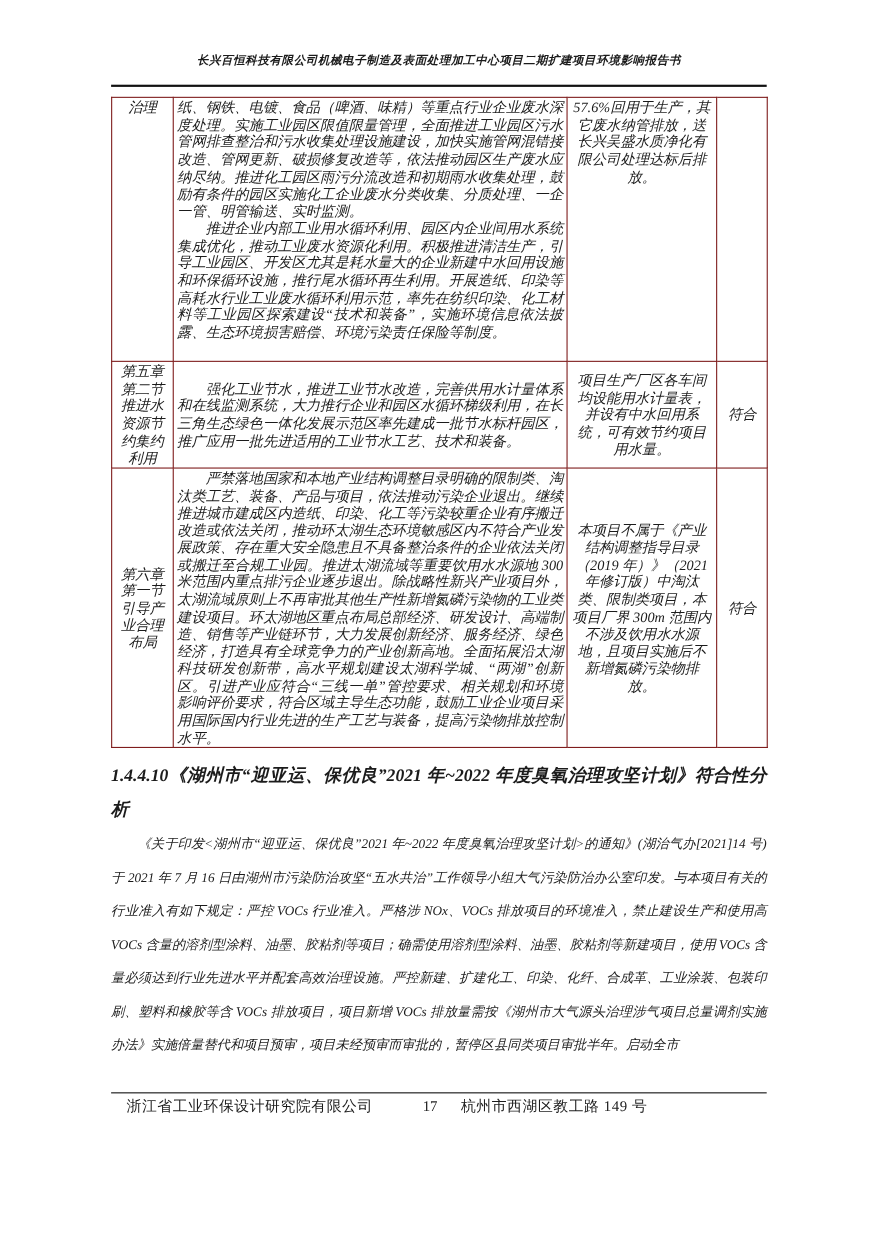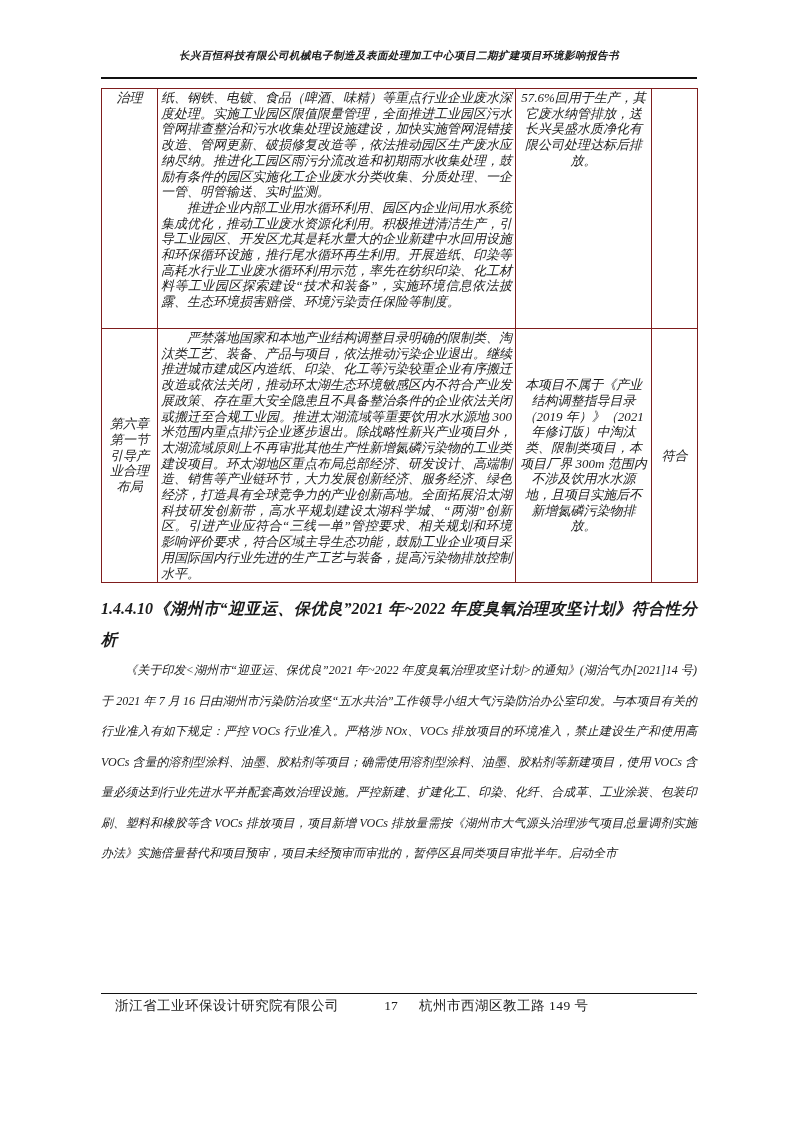--- a/index.html
+++ b/index.html
@@ -83,20 +83,28 @@
     <tbody>
       <tr class="row-1">
         <td class="chapter">治理</td>
         <td class="req">
           <p>纸、钢铁、电镀、食品（啤酒、味精）等重点行业企业废水深度处理。实施工业园区限值限量管理，全面推进工业园区污水管网排查整治和污水收集处理设施建设，加快实施管网混错接改造、管网更新、破损修复改造等，依法推动园区生产废水应纳尽纳。推进化工园区雨污分流改造和初期雨水收集处理，鼓励有条件的园区实施化工企业废水分类收集、分质处理、一企一管、明管输送、实时监测。</p>
           <p class="indent">推进企业内部工业用水循环利用、园区内企业间用水系统集成优化，推动工业废水资源化利用。积极推进清洁生产，引导工业园区、开发区尤其是耗水量大的企业新建中水回用设施和环保循环设施，推行尾水循环再生利用。开展造纸、印染等高耗水行业工业废水循环利用示范，率先在纺织印染、化工材料等工业园区探索建设“技术和装备”，实施环境信息依法披露、生态环境损害赔偿、环境污染责任保险等制度。</p>
         </td>
         <td class="proj">57.6%回用于生产，其它废水纳管排放，送长兴吴盛水质净化有限公司处理达标后排放。</td>
         <td class="conc"></td>
       </tr>
+      <tr class="row-2">
+        <td class="chapter">第五章第二节推进水资源节约集约利用</td>
+        <td class="req">
+          <p class="indent">强化工业节水，推进工业节水改造，完善供用水计量体系和在线监测系统，大力推行企业和园区水循环梯级利用，在长三角生态绿色一体化发展示范区率先建成一批节水标杆园区，推广应用一批先进适用的工业节水工艺、技术和装备。</p>
+        </td>
+        <td class="proj">项目生产厂区各车间均设能用水计量表，并设有中水回用系统，可有效节约项目用水量。</td>
+        <td class="conc">符合</td>
+      </tr>
       <tr class="row-3">
         <td class="chapter">第六章第一节引导产业合理布局</td>
         <td class="req">
           <p class="indent">严禁落地国家和本地产业结构调整目录明确的限制类、淘汰类工艺、装备、产品与项目，依法推动污染企业退出。继续推进城市建成区内造纸、印染、化工等污染较重企业有序搬迁改造或依法关闭，推动环太湖生态环境敏感区内不符合产业发展政策、存在重大安全隐患且不具备整治条件的企业依法关闭或搬迁至合规工业园。推进太湖流域等重要饮用水水源地 300 米范围内重点排污企业逐步退出。除战略性新兴产业项目外，太湖流域原则上不再审批其他生产性新增氮磷污染物的工业类建设项目。环太湖地区重点布局总部经济、研发设计、高端制造、销售等产业链环节，大力发展创新经济、服务经济、绿色经济，打造具有全球竞争力的产业创新高地。全面拓展沿太湖科技研发创新带，高水平规划建设太湖科学城、“两湖”创新区。引进产业应符合“三线一单”管控要求、相关规划和环境影响评价要求，符合区域主导生态功能，鼓励工业企业项目采用国际国内行业先进的生产工艺与装备，提高污染物排放控制水平。</p>
         </td>
         <td class="proj">本项目不属于《产业结构调整指导目录（2019 年）》（2021 年修订版）中淘汰类、限制类项目，本项目厂界 300m 范围内不涉及饮用水水源地，且项目实施后不新增氮磷污染物排放。</td>
         <td class="conc">符合</td>
       </tr>
     </tbody>
   </table>

